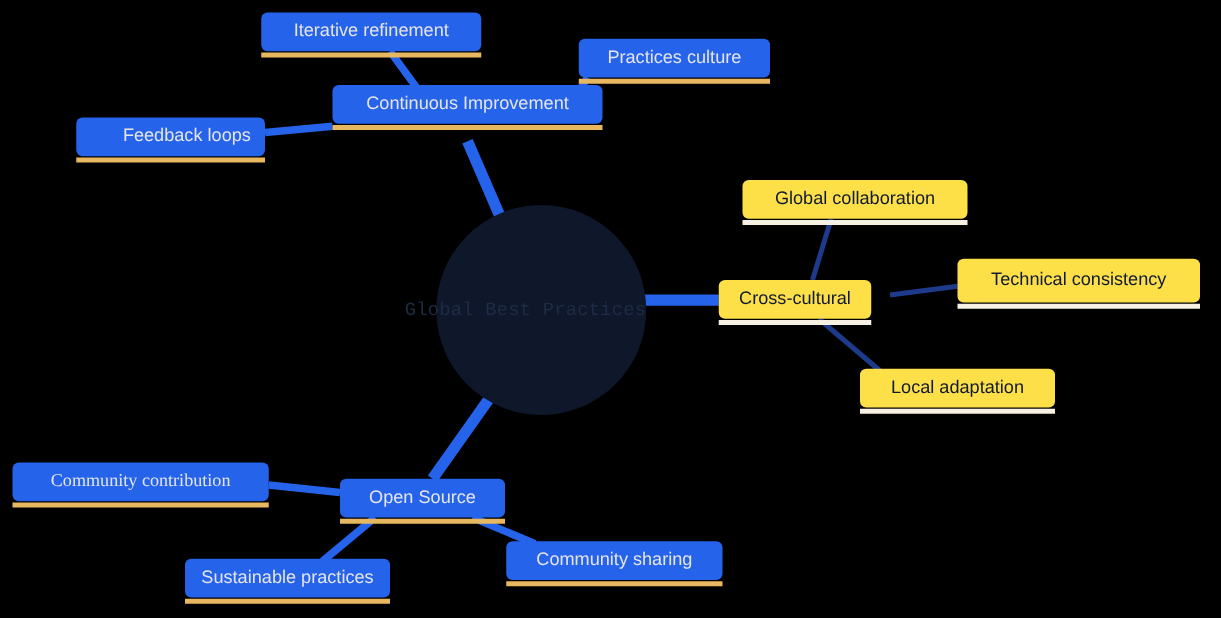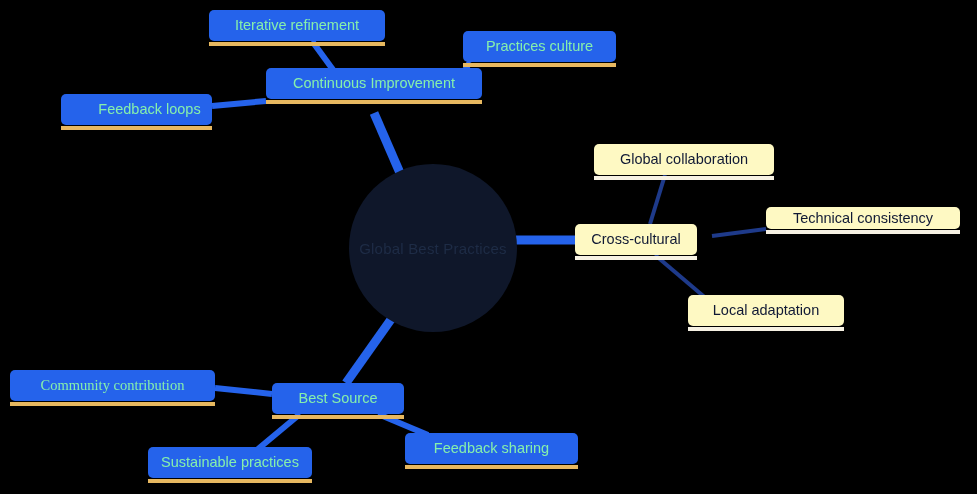--- a/index.html
+++ b/index.html
@@ -20,21 +20,22 @@
     left: 0; top: 0;
     width: 977px;
     height: 494px;
   }
   .center-node {
     position: absolute;
     border-radius: 50%;
     background: #0f172a;
     display: flex;
     align-items: center;
-    justify-content: center;
+    justify-content: flex-end;
+    font-family: Liberation Mono, monospace;
   }
   .center-label {
     color: #1e2c46;
     font-size: 15px;
     letter-spacing: 0.2px;
     white-space: nowrap;
   }
   .node {
     position: absolute;
     box-sizing: border-box;
@@ -52,27 +53,27 @@
   }
   .node .underline {
     position: absolute;
     left: 0;
     bottom: -5px;
     height: 4px;
     width: 100%;
   }
   .branch-bright {
     background: #2563eb;
-    color: #86efac;
+    color: #e5e5e5;
   }
   .branch-bright .underline {
     background: #e7b860;
   }
   .branch-dark {
-    background: #fef9c3;
+    background: #fde047;
     color: #101935;
   }
   .branch-dark .underline {
     background: #f6f1e3;
   }
 </style>
 </head>
 <body>
 
 <div id="canvas">
@@ -114,39 +115,39 @@
         <span class="underline"></span>
       </div>
       <div class="node branch-dark" style="left: 575px; top: 224px; width: 122px; height: 31px;">
         <span class="node-label">Cross-cultural</span>
         <span class="underline"></span>
       </div>
       <div class="node branch-dark" style="left: 594px; top: 144px; width: 180px; height: 31px;">
         <span class="node-label">Global collaboration</span>
         <span class="underline"></span>
       </div>
-      <div class="node branch-dark" style="left: 766px; top: 207px; width: 194px; height: 22px;">
+      <div class="node branch-dark" style="left: 766px; top: 207px; width: 194px; height: 35px;">
         <span class="node-label">Technical consistency</span>
         <span class="underline"></span>
       </div>
       <div class="node branch-dark" style="left: 640px; top: 295px; width: 156px; height: 31px; margin-left: 48px;">
         <span class="node-label">Local adaptation</span>
         <span class="underline"></span>
       </div>
       <div class="node branch-bright" style="left: 272px; top: 383px; width: 132px; height: 31px;">
-        <span class="node-label">Best Source</span>
+        <span class="node-label">Open Source</span>
         <span class="underline"></span>
       </div>
       <div class="node branch-bright" style="left: 10px; top: 370px; width: 205px; height: 31px; font-family: Liberation Serif, serif;">
         <span class="node-label">Community contribution</span>
         <span class="underline"></span>
       </div>
       <div class="node branch-bright" style="left: 148px; top: 447px; width: 164px; height: 31px;">
         <span class="node-label">Sustainable practices</span>
         <span class="underline"></span>
       </div>
       <div class="node branch-bright" style="left: 405px; top: 433px; width: 173px; height: 31px;">
-        <span class="node-label">Feedback sharing</span>
+        <span class="node-label">Community sharing</span>
         <span class="underline"></span>
       </div>
     </div>
 
 </div>
 
 </body></html>

